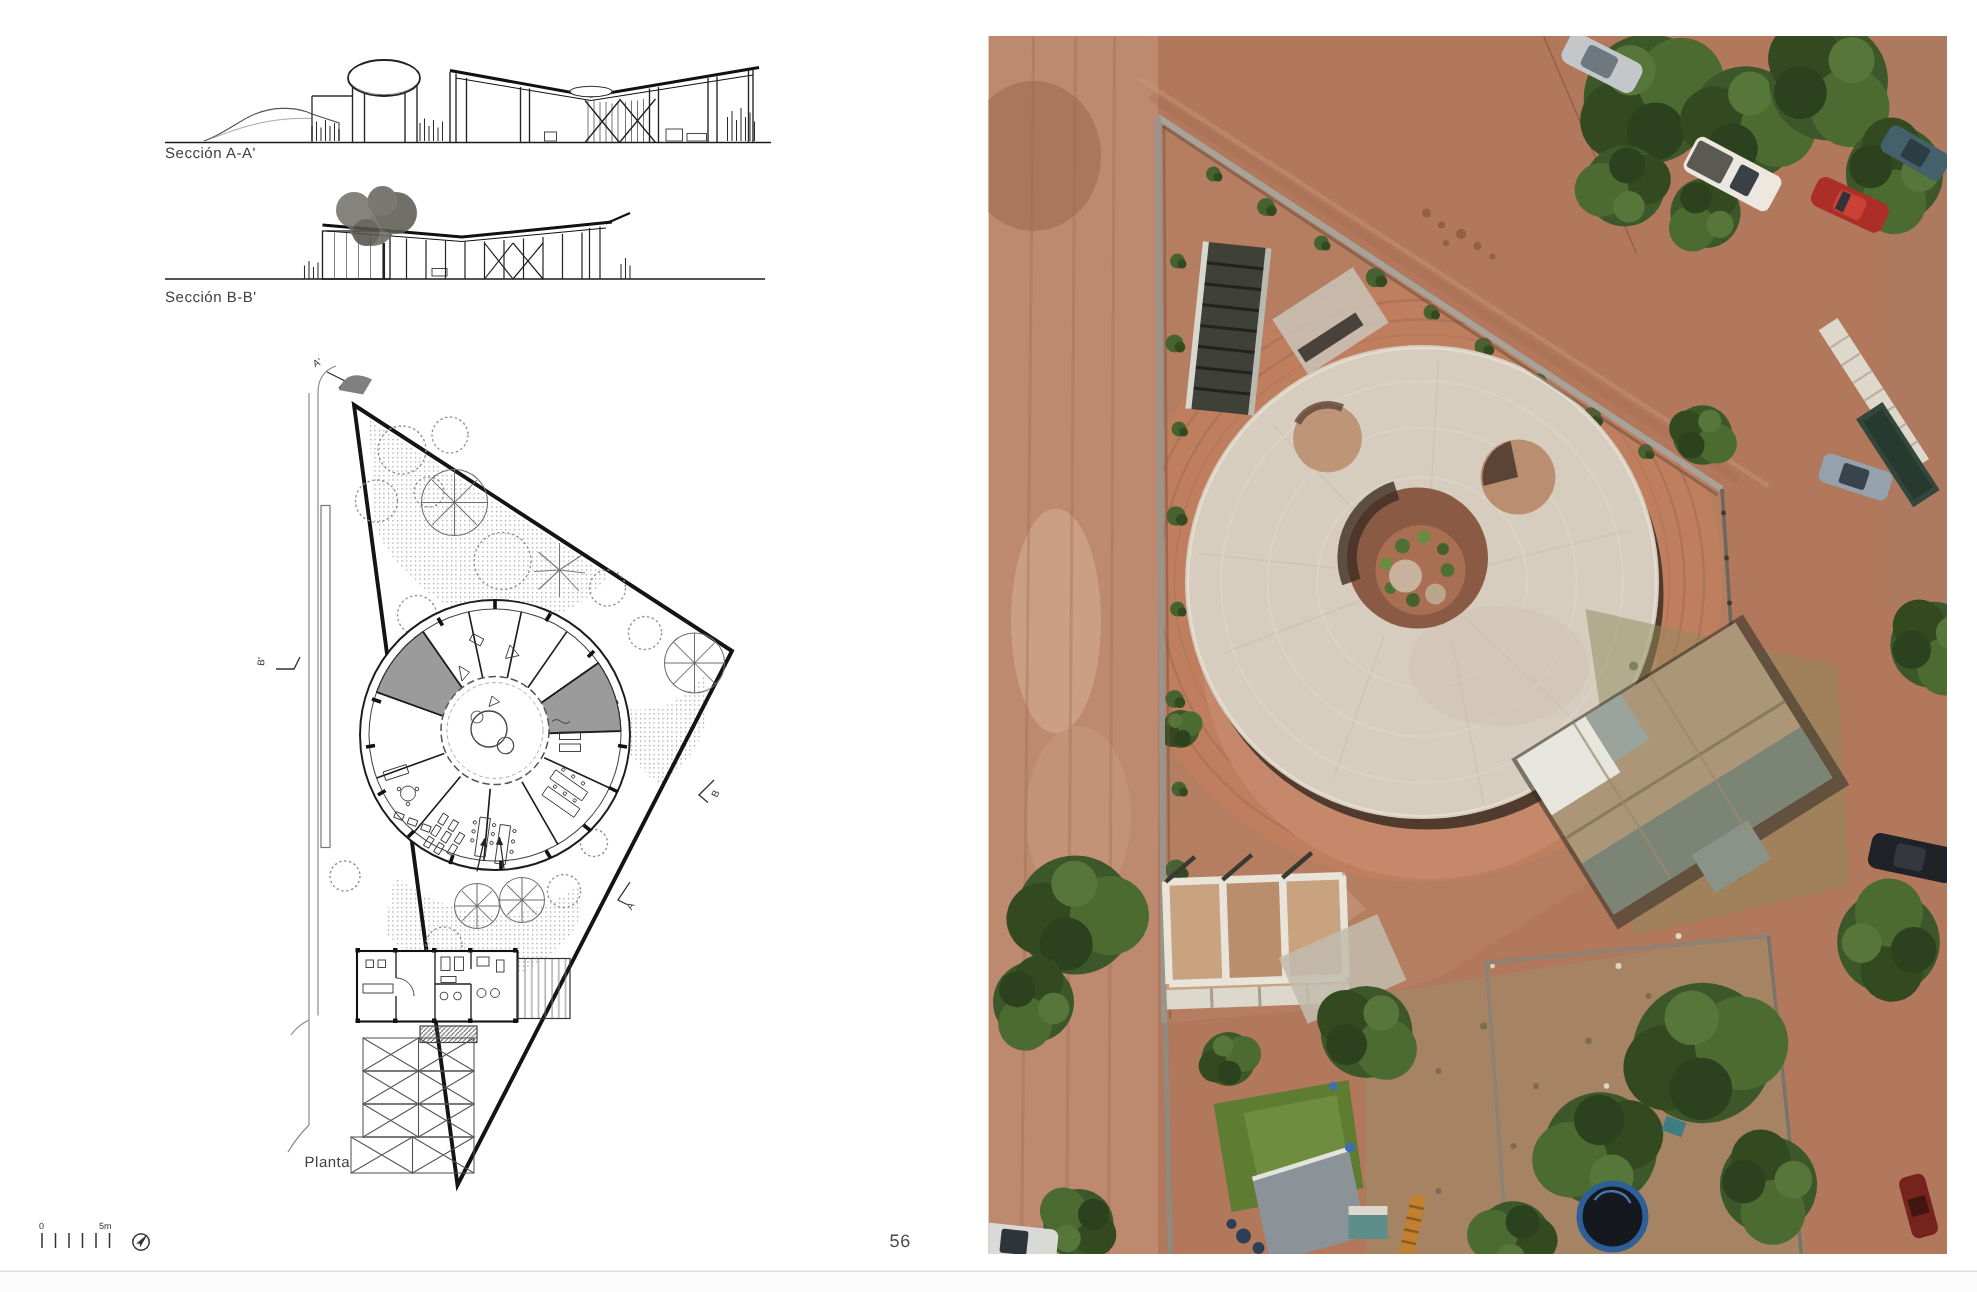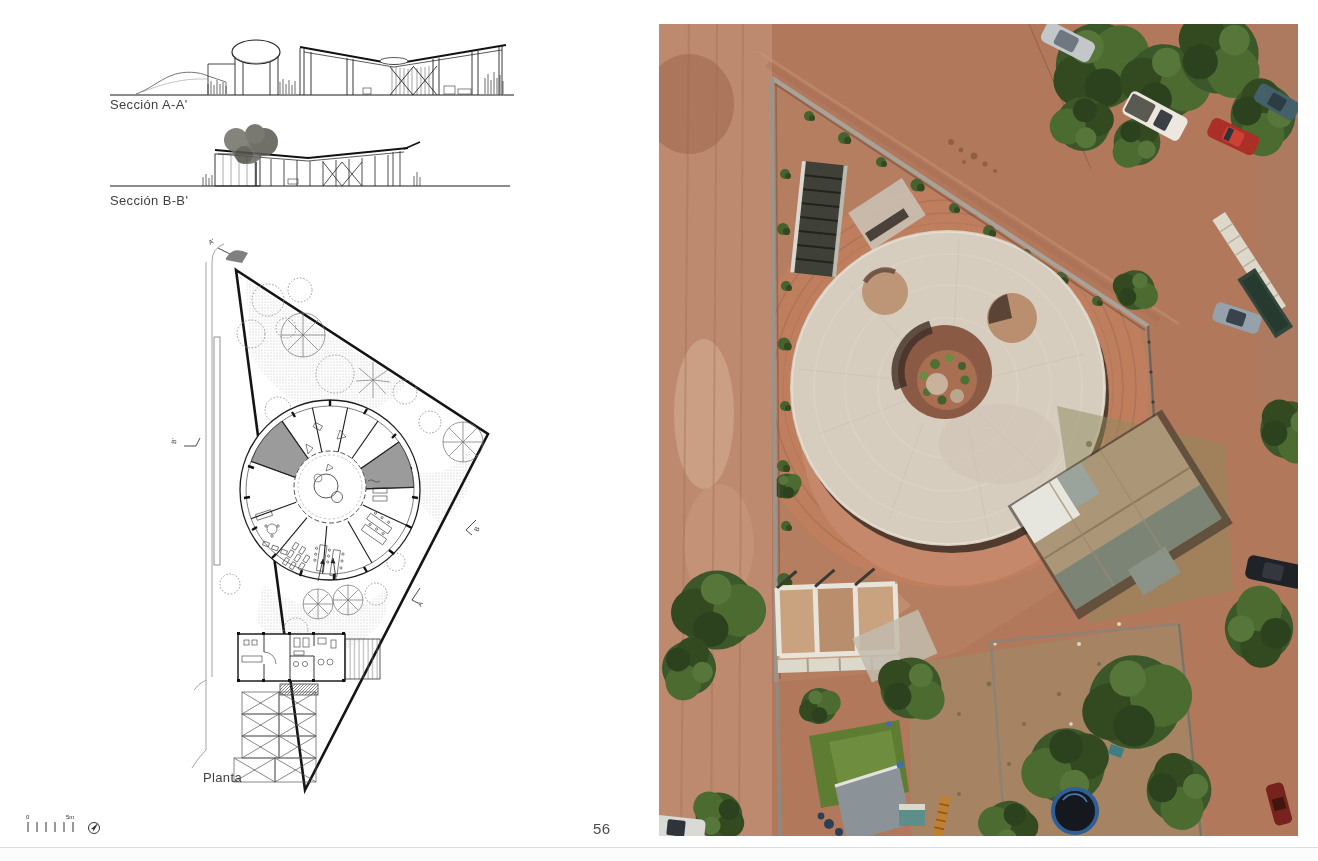--- a/index.html
+++ b/index.html
@@ -1,20 +1,20 @@
 <!DOCTYPE html>
 <html><head>
 <meta charset="utf-8">
 <style>
   html,body{margin:0;padding:0;background:#ffffff;}
   #spread{position:relative;width:1318px;height:861px;background:#ffffff;overflow:hidden;
           font-family:"Liberation Sans",sans-serif;}
   .abs{position:absolute;}
-  .figlabel{font-size:13px;color:#3f3f3f;letter-spacing:.35px;font-weight:400;}
-  .pagenum{font-size:15px;color:#4a4a4a;letter-spacing:.5px;}
+  .figlabel{font-size:10px;color:#3f3f3f;letter-spacing:.35px;font-weight:400;}
+  .pagenum{font-size:12px;color:#4a4a4a;letter-spacing:.5px;}
   .pageedge{position:absolute;left:0;top:847px;width:1318px;height:14px;
             border-top:1px solid #dcdcdc;background:#fcfcfc;}
   svg{display:block;}
 </style>
 </head>
 <body>
 
 <div id="spread">
 
   <svg class="abs" style="left:108px;top:12px" width="410" height="92" viewBox="0 0 410 92">

